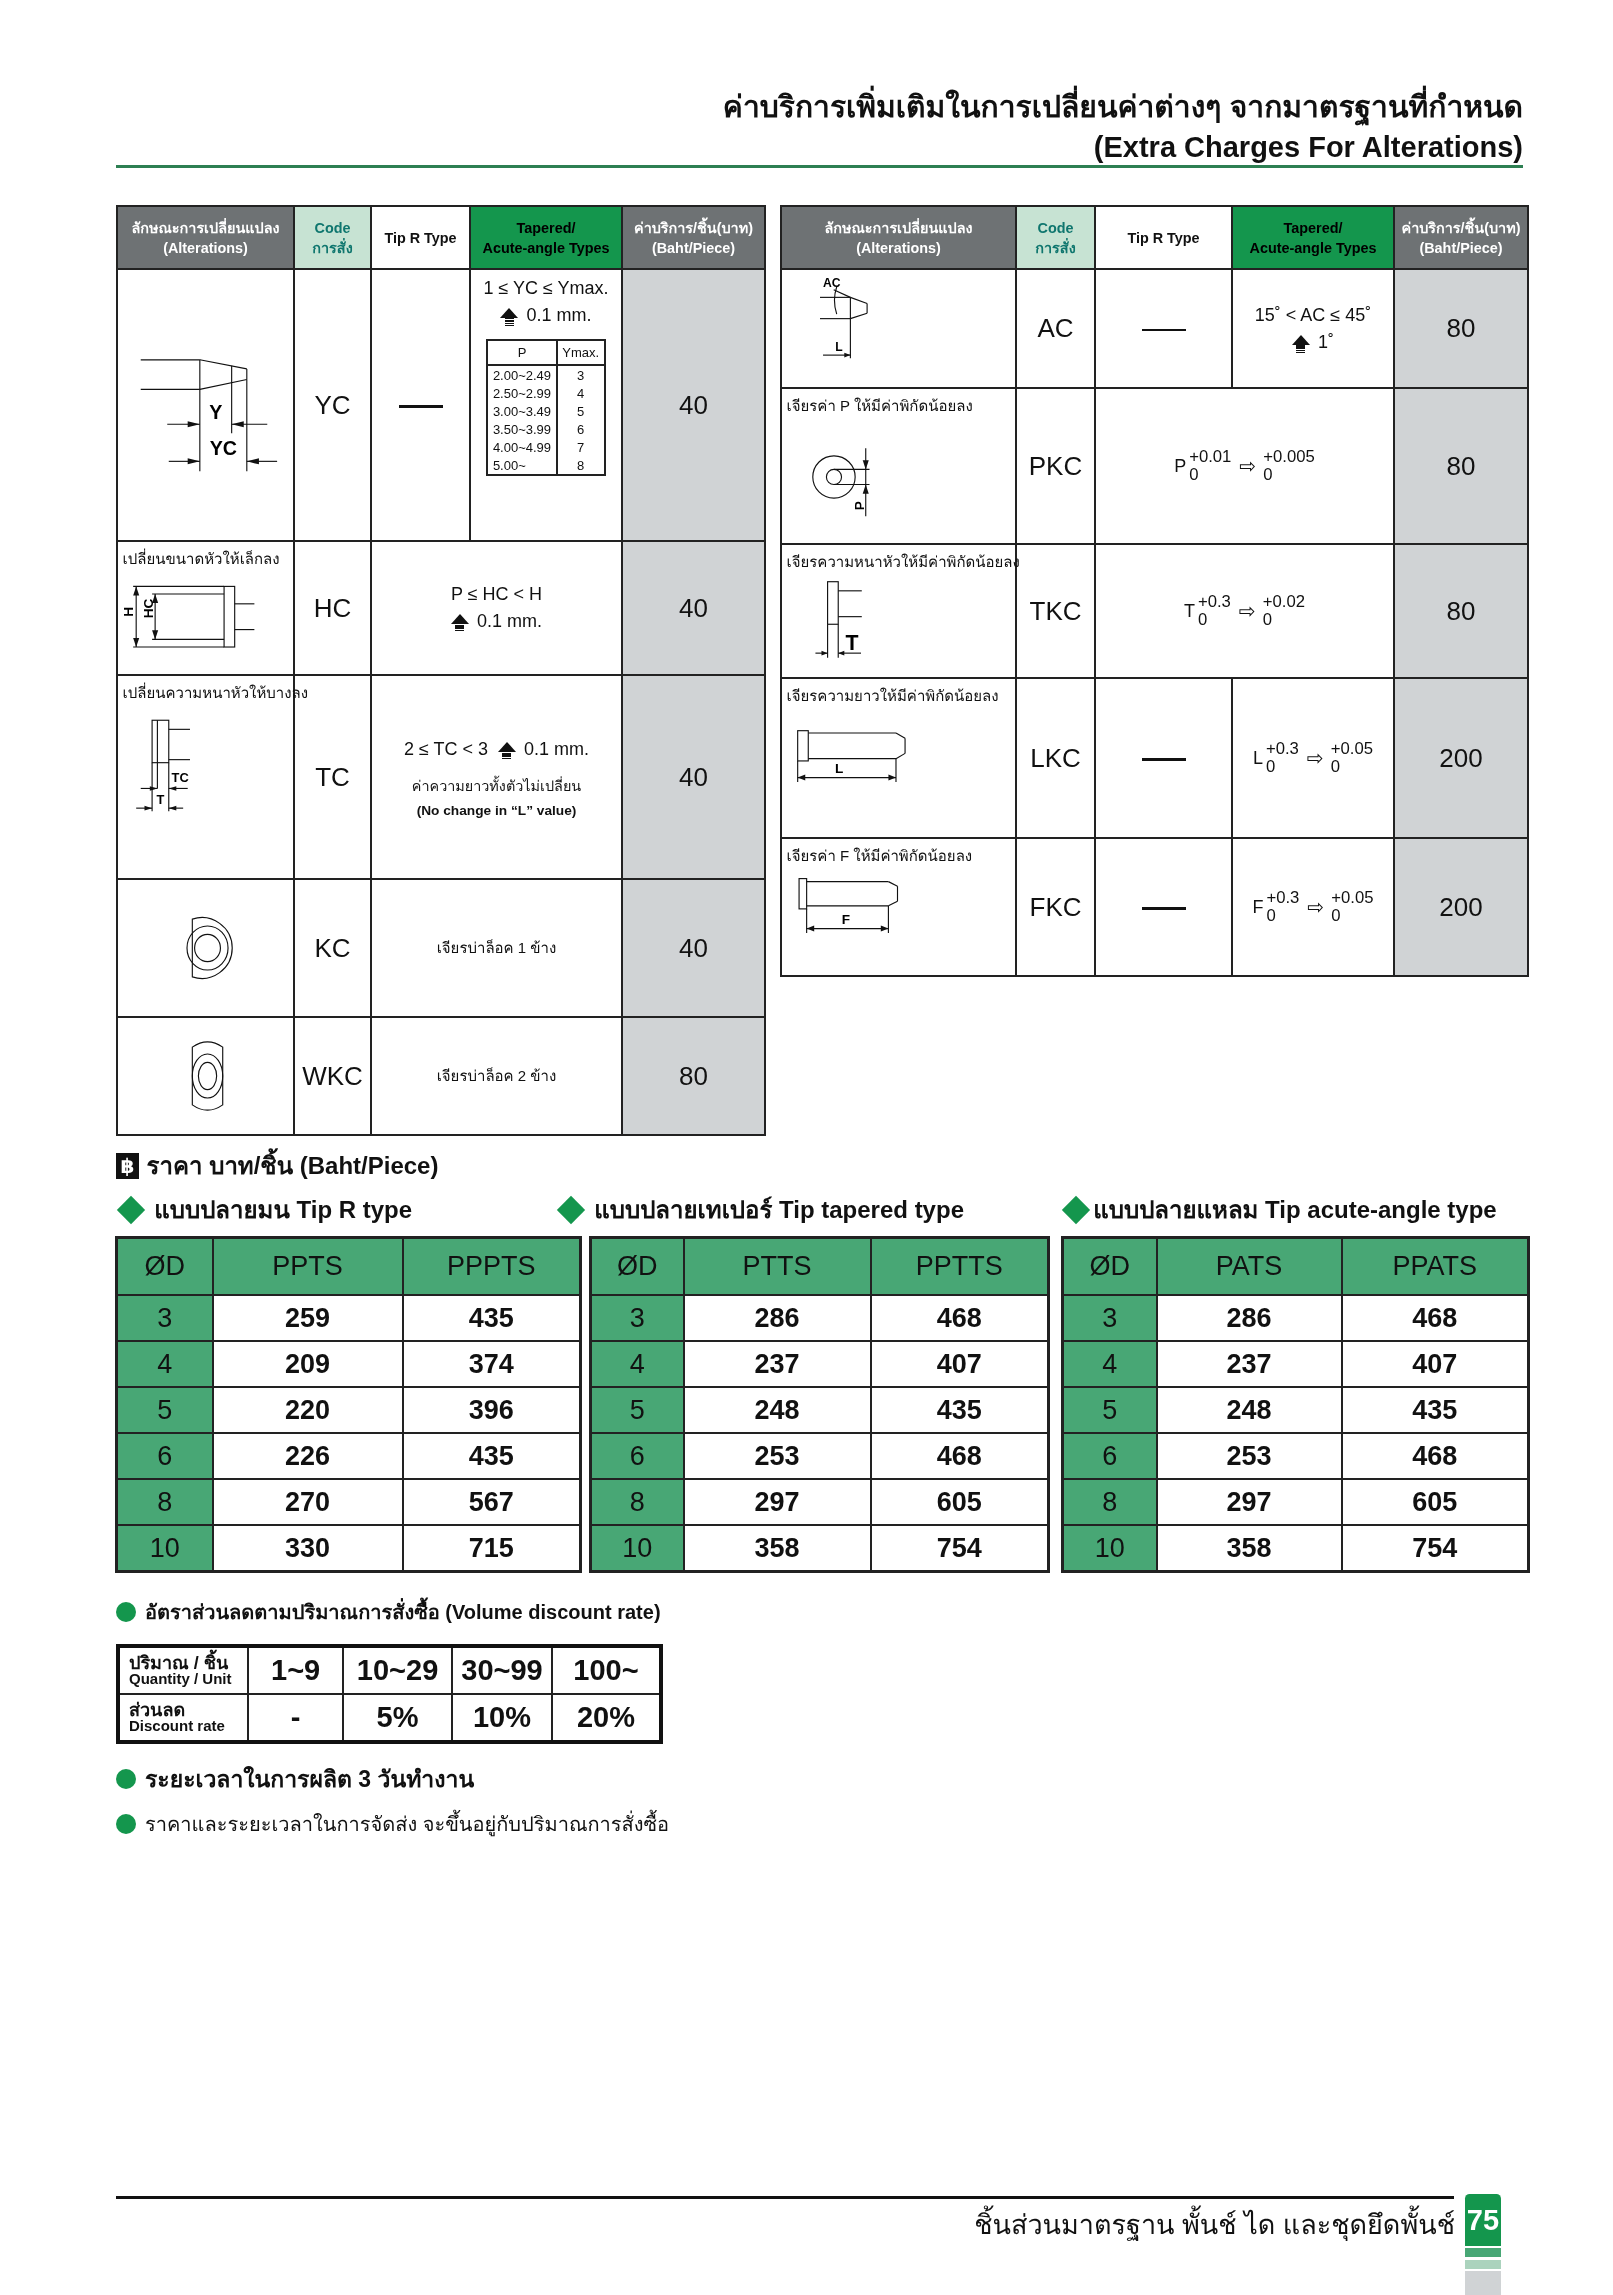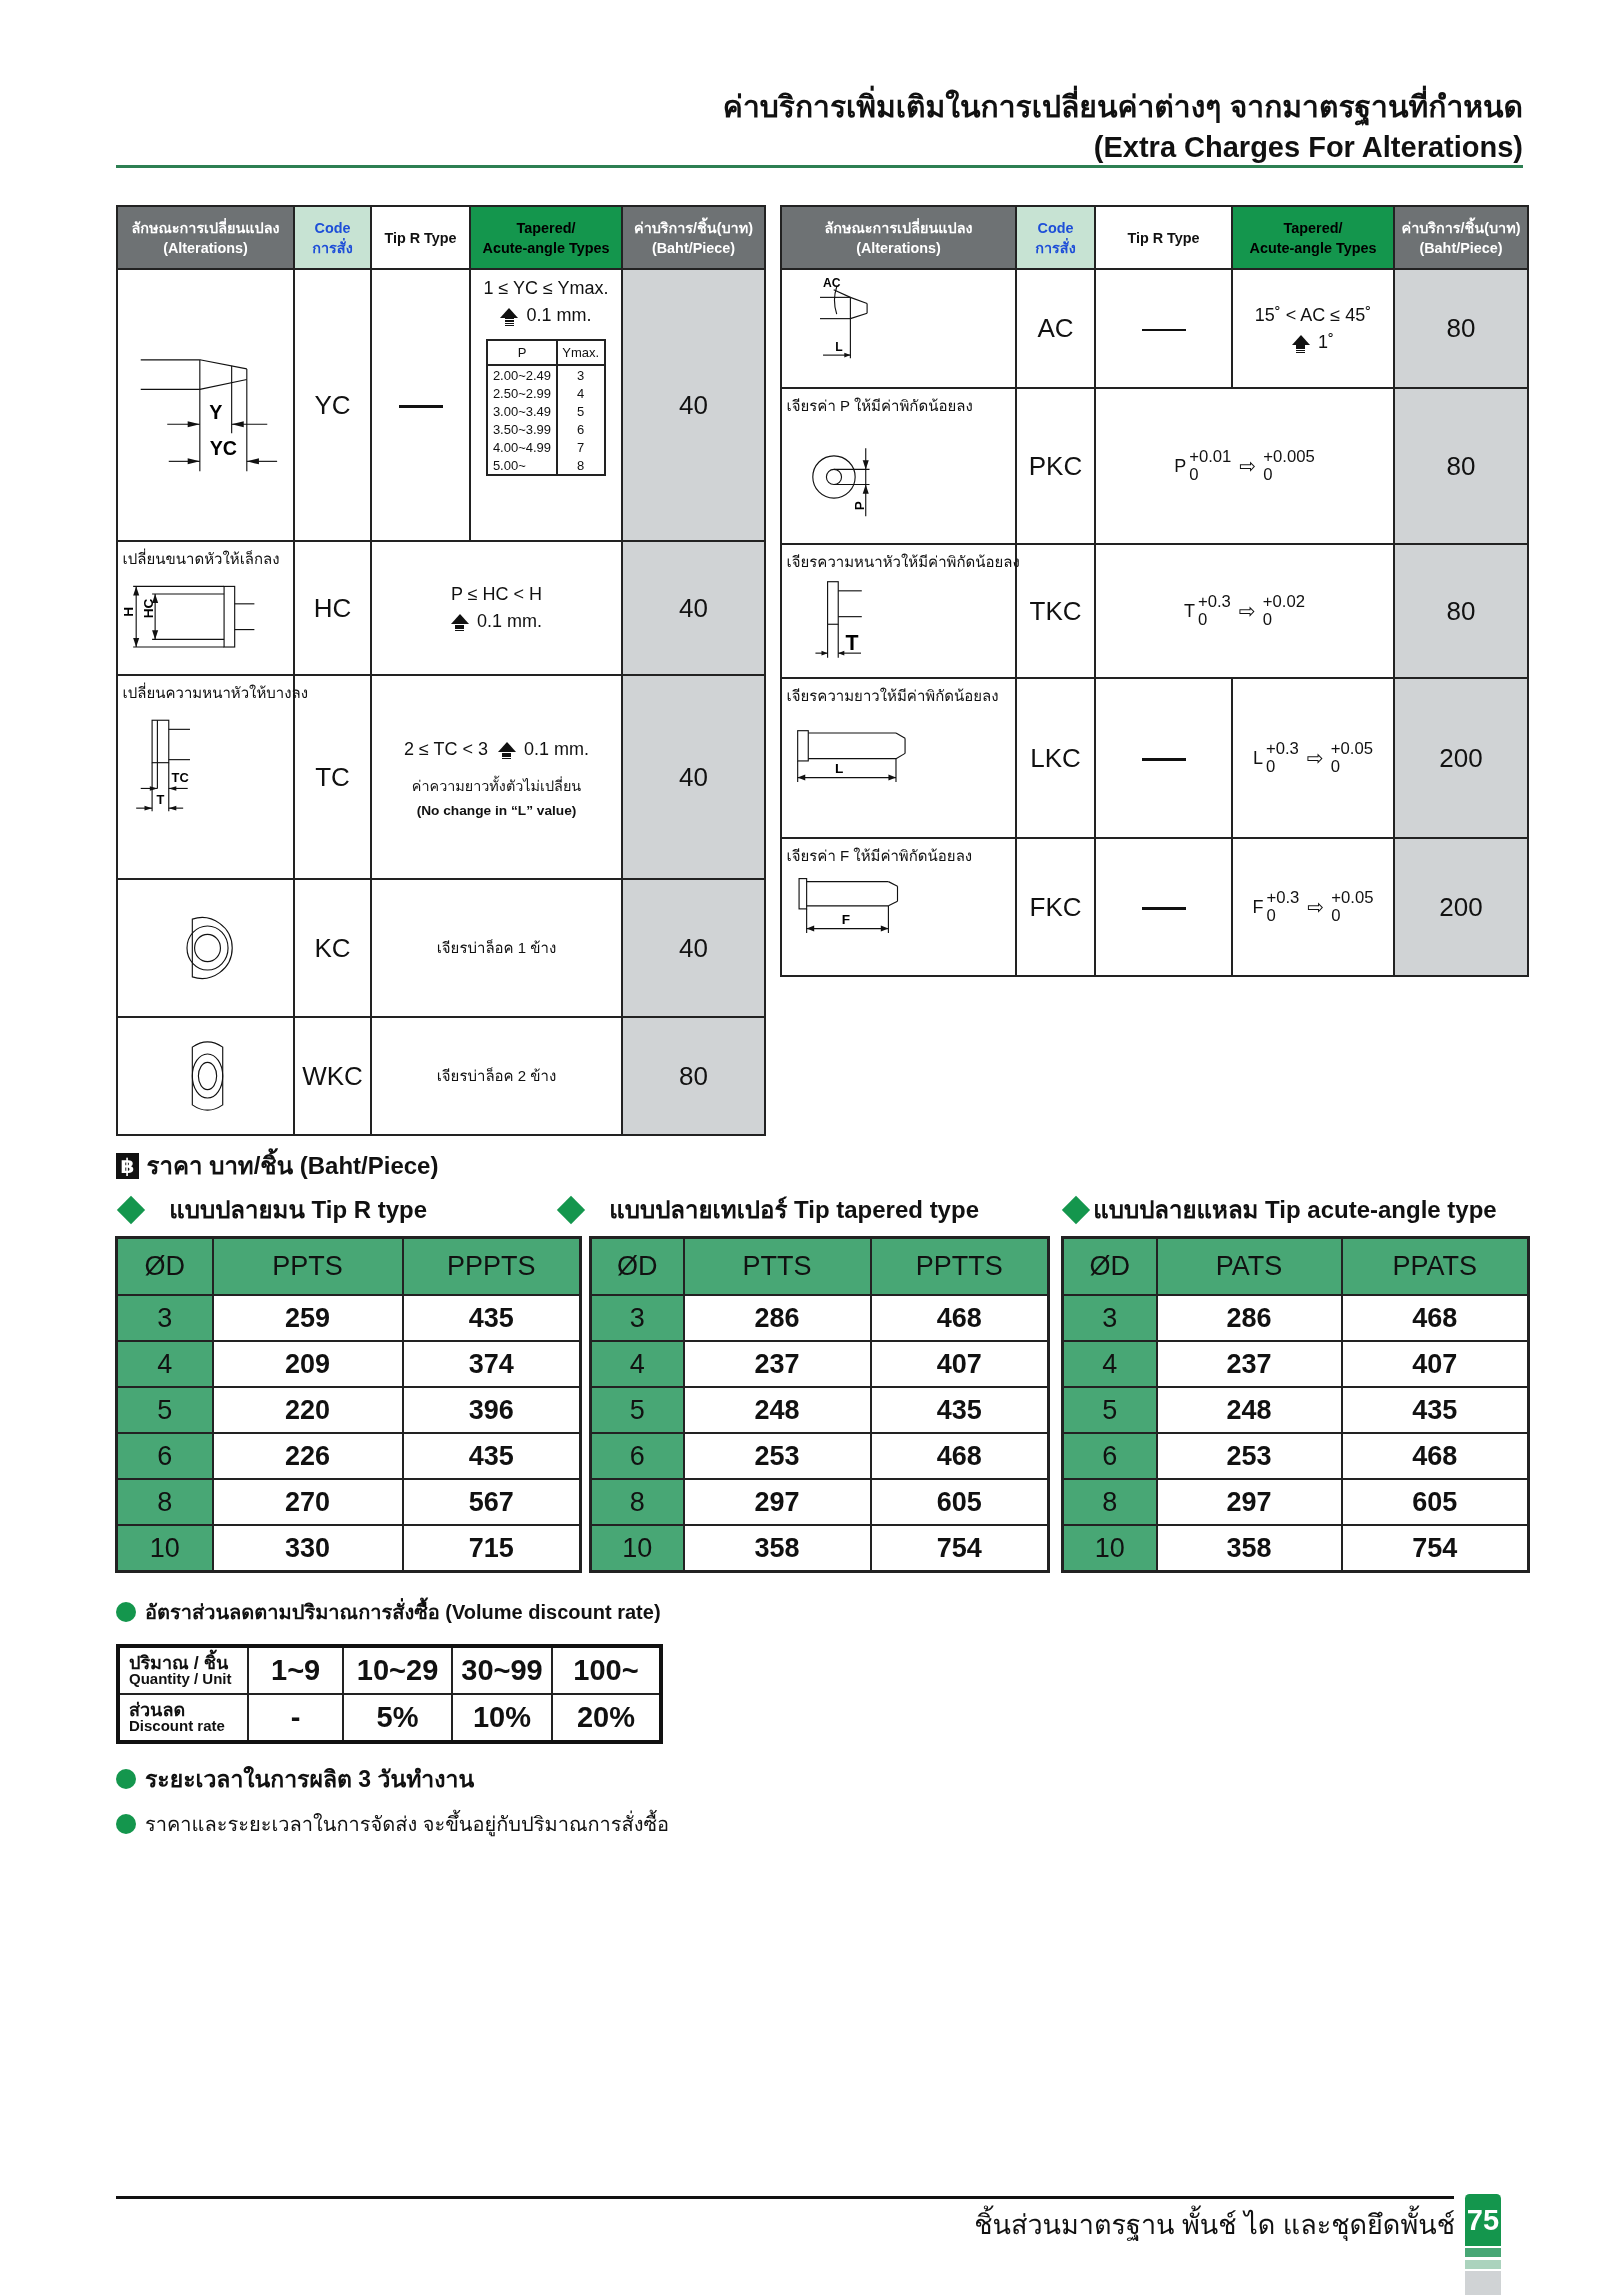--- a/index.html
+++ b/index.html
@@ -9,21 +9,21 @@
   #page-header { position:absolute; right:91px; top:85px; text-align:right; }
   #page-header .th { font-size:30px; font-weight:bold; line-height:43px; }
   #page-header .en { font-size:29px; font-weight:bold; line-height:38px; }
   #header-rule { position:absolute; left:116px; right:91px; top:165px; height:3px; background:#2d7f52; }
 
   
   table.alt { position:absolute; border-collapse:collapse; table-layout:fixed; }
   table.alt th, table.alt td { border:2.3px solid #222; padding:0; text-align:center; vertical-align:middle; }
   table.alt th { height:61px; font-size:14.4px; font-weight:bold; line-height:20px; }
   th.gray { background:#6e7274; color:#fff; }
-  th.mint { background:#c7e3d3; color:#1d4ed8; }
+  th.mint { background:#c7e3d3; color:#0f766e; }
   th.white { background:#fff; color:#111; }
   th.green { background:#14964d; color:#000000; }
   td.price { background:#d0d3d5; font-size:26px; }
   td.code { font-size:26px; }
   td.tip { font-size:23px; }
   td.desc { text-align:left !important; vertical-align:top !important; position:relative; }
   .desc-label { display:block; font-size:15px; padding:4.6px 4.6px 0 4.6px; white-space:nowrap; }
   .cond { font-size:18px; line-height:27px; }
   .dash { display:inline-block; width:44px; height:2.3px; background:#111; vertical-align:middle; }
   .arrow-up { display:inline-block; width:0; height:0; border-left:9px solid transparent; border-right:9px solid transparent; border-bottom:10.6px solid #111; position:relative; top:-3px; margin-right:3px; }
@@ -36,21 +36,21 @@
   table.ymax th, table.ymax td { border:none; font-size:13px; padding:1.5px 4.6px; text-align:left; height:auto; background:#fff; color:#111; }
   table.ymax { border:2.3px solid #222; }
   table.ymax th { border-bottom:2.3px solid #222; text-align:center; font-weight:normal; }
   table.ymax .c1 { border-right:2.3px solid #222; }
   table.ymax td.c2, table.ymax th.c2 { text-align:center; }
   svg.diag { display:block; }
 
   
   #price-title { position:absolute; left:116px; top:1146px; font-size:24px; font-weight:bold; display:flex; align-items:center; gap:7.6px; }
   .baht-box { display:inline-block; width:23px; height:26px; background:#111; color:#fff; font-size:20px; text-align:center; line-height:26px; font-weight:bold; }
-  .subhead { position:absolute; top:1190px; font-size:24px; font-weight:bold; display:flex; align-items:center; gap:24px; }
+  .subhead { position:absolute; top:1190px; font-size:24px; font-weight:bold; display:flex; align-items:center; gap:9px; }
   .diamond { display:inline-block; width:20px; height:20px; background:#14964d; transform:rotate(45deg); margin:0 4.6px; }
   table.price { position:absolute; top:1236px; border-collapse:collapse; table-layout:fixed;padding-left:8px; }
   table.price th, table.price td { border:2.3px solid #222; text-align:center; font-size:27px; height:42px; }
   table.price th { background:#48a775; font-weight:normal; height:53px; }
   table.price td.dia { background:#48a775; font-weight:normal; }
   table.price td.val { background:#fff; font-weight:bold; }
   table.price { border:3.8px solid #222; }
 
   
   .bullet-line { position:absolute; left:116px; font-weight:bold; display:flex; align-items:center; gap:9px; }

